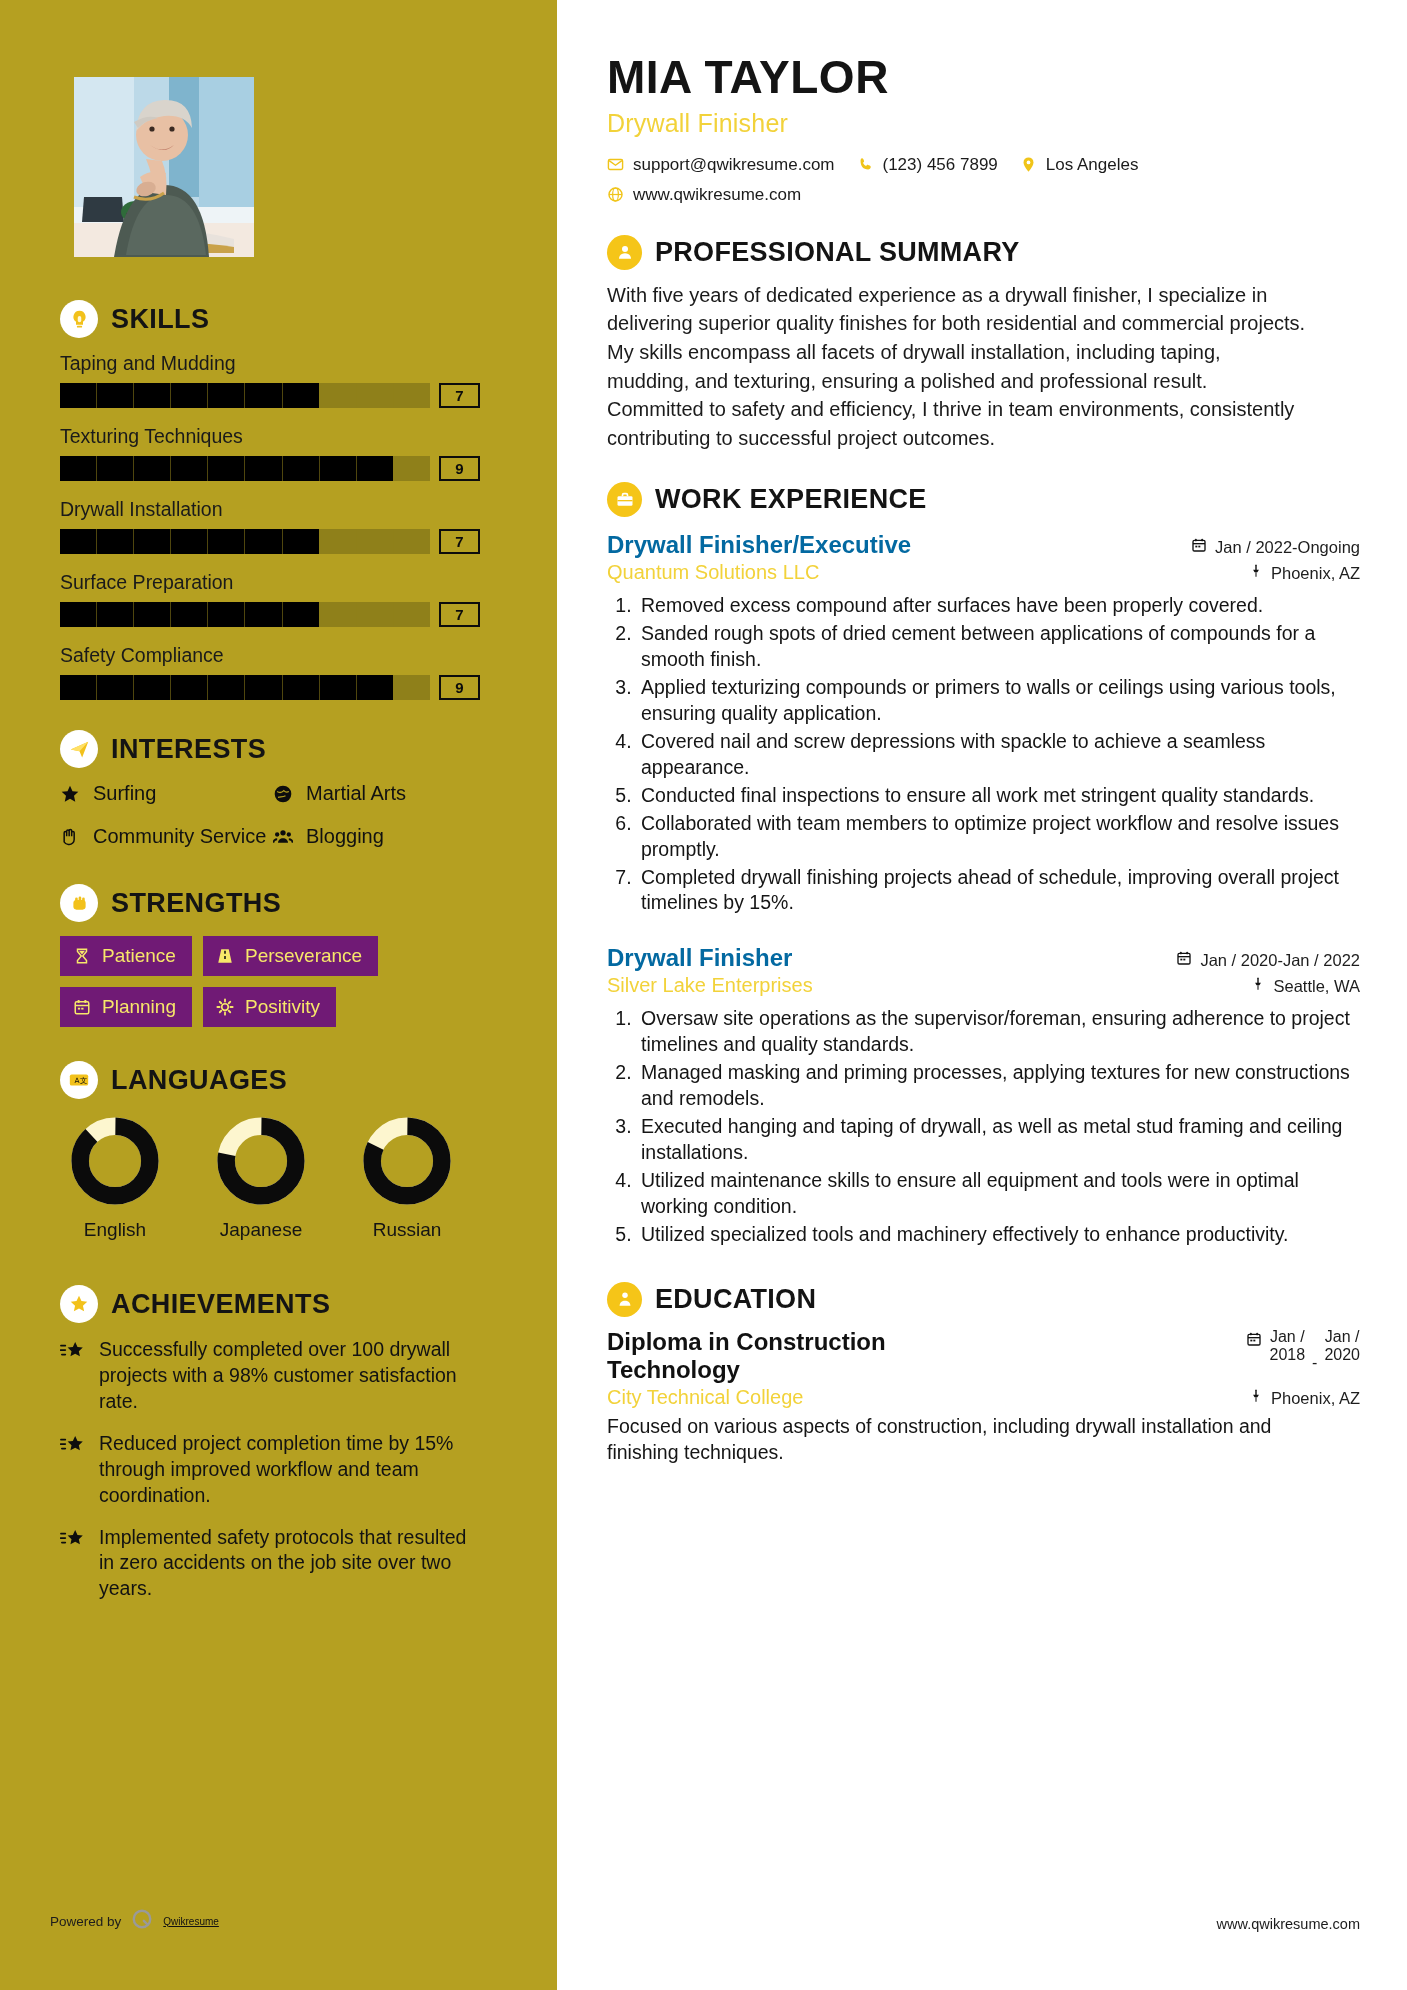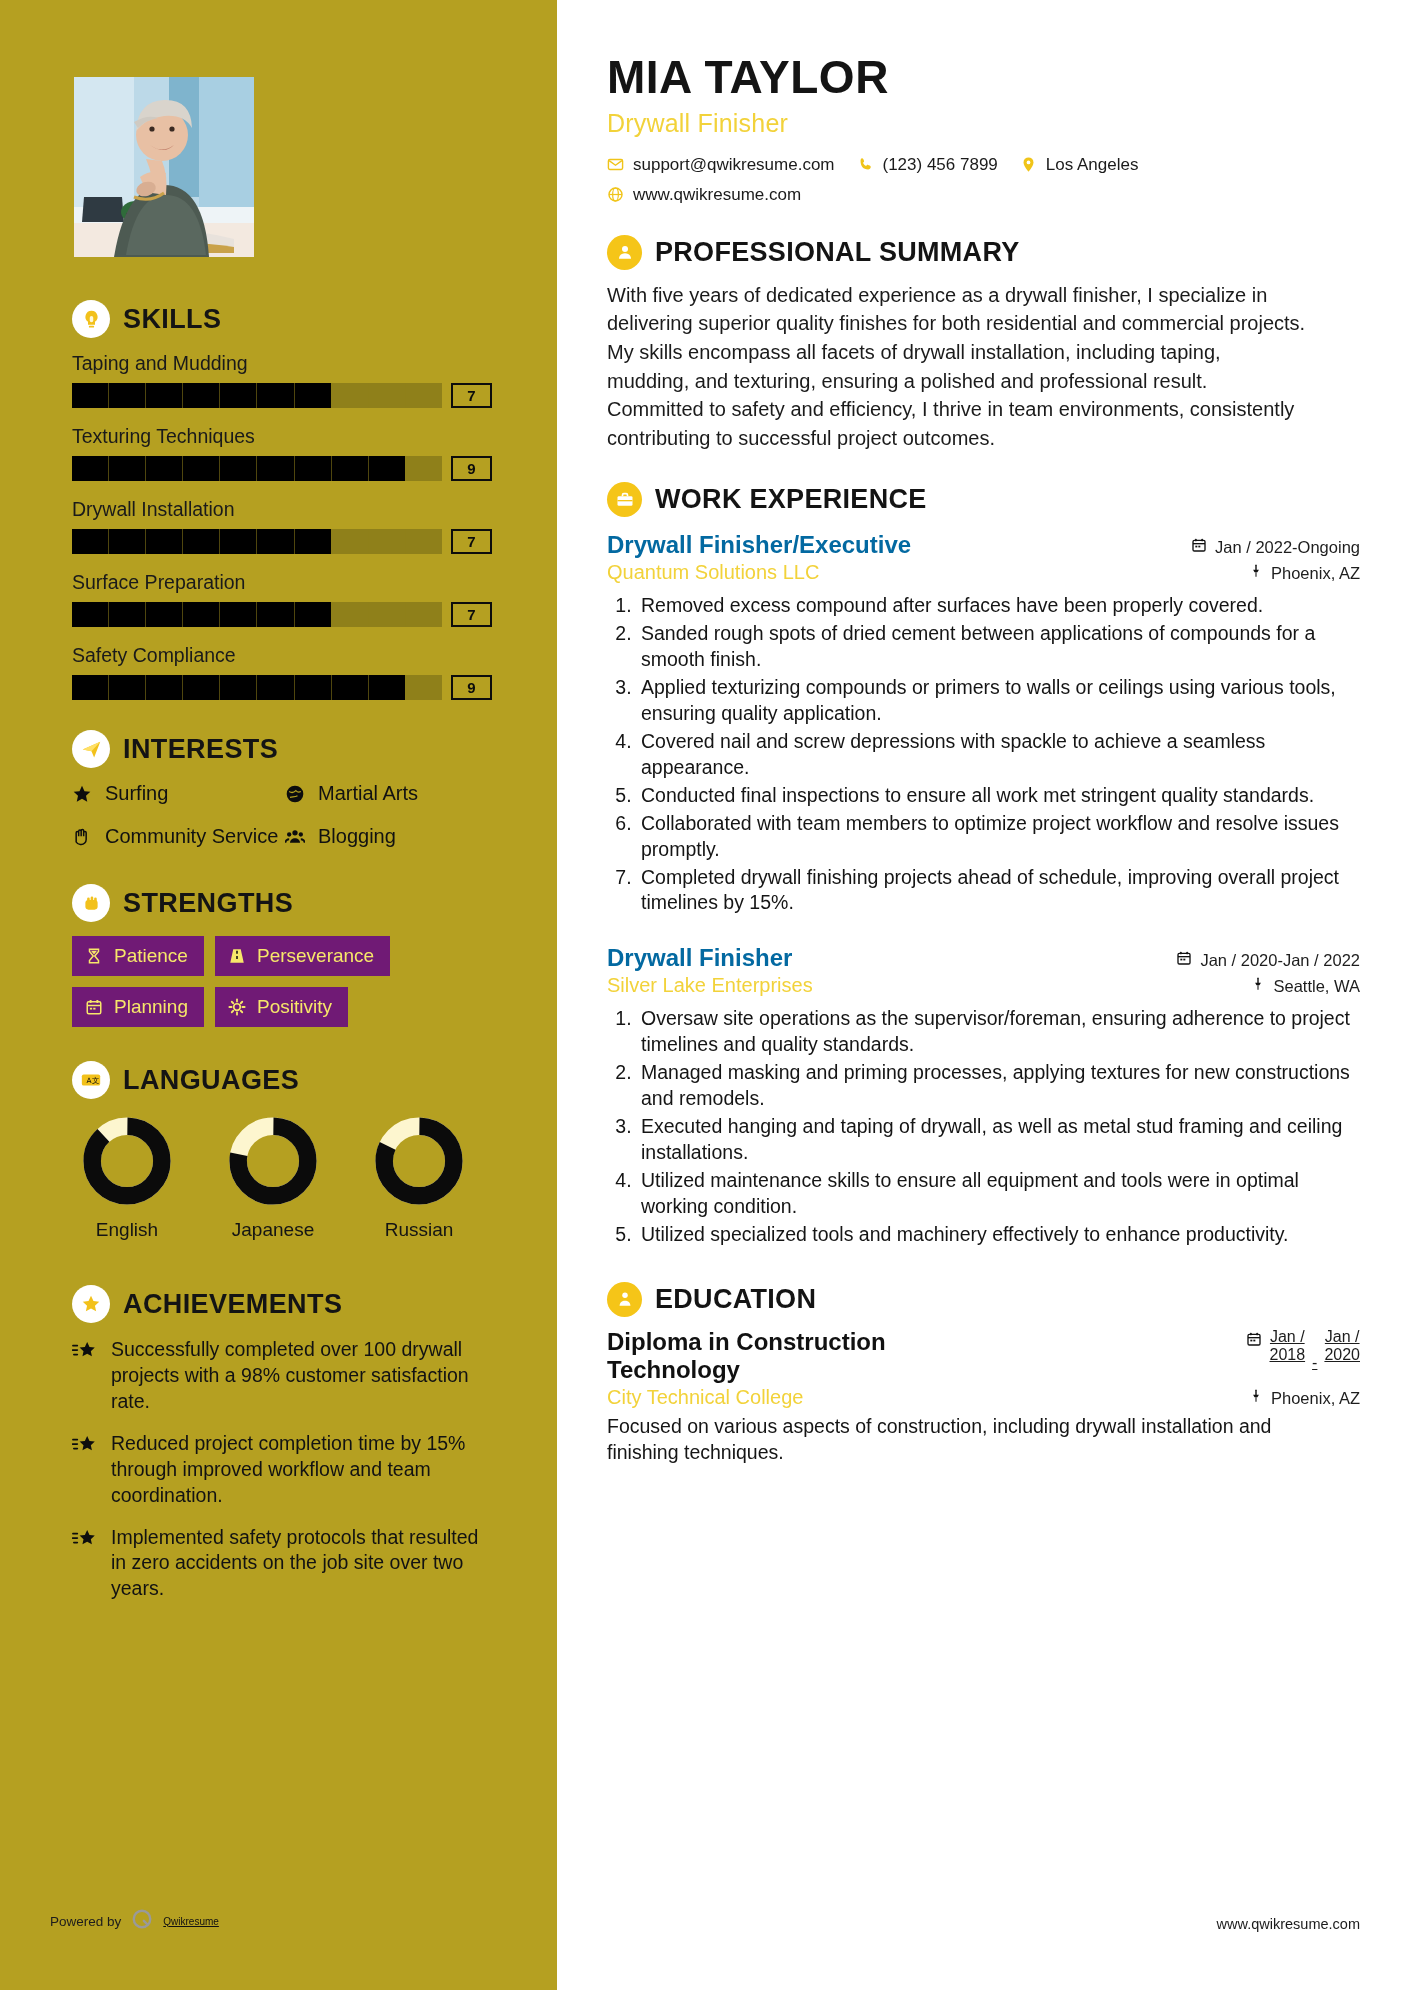--- a/index.html
+++ b/index.html
@@ -30,21 +30,21 @@
     position: absolute;
     left: 74px;
     top: 77px;
     width: 180px;
     height: 180px;
     background: #cfe3ef;
     overflow: hidden;
   }
   .photo-svg { display: block; width: 180px; height: 180px; }
 
-  .sb-body { position: absolute; left: 72px; top: 300px; width: 420px; }
+  .sb-body { position: absolute; left: 60px; top: 300px; width: 420px; }
 
   .sec-head {
     display: flex;
     align-items: center;
     gap: 13px;
     margin-bottom: 14px;
   }
   .sec-badge {
     width: 38px; height: 38px;
     border-radius: 50%;
@@ -230,21 +230,21 @@
   }
   ol.bullets li { margin-bottom: 2px; padding-left: 4px; }
 
   .edu-top { display: flex; justify-content: space-between; gap: 12px; }
   .edu-title {
     font-size: 24px; font-weight: 600; color: #111;
     line-height: 1.18; max-width: 400px;
   }
   .edu-dates {
     display: flex; align-items: flex-start; gap: 7px;
-    font-size: 16px; color: #1d1d1d; white-space: nowrap; text-decoration: underline;
+    font-size: 16px; color: #1d1d1d; white-space: nowrap;
   }
   .edu-d { text-align: center; line-height: 1.15; }
   .edu-dash { align-self: center; padding-top: 14px; }
   .edu-sub {
     display: flex; justify-content: space-between;
     align-items: baseline; margin-top: 2px;
   }
   .edu-school { font-size: 20px; color: #f2d23a; }
   .edu-desc {
     font-size: 19.5px; line-height: 1.33; color: #151515;

